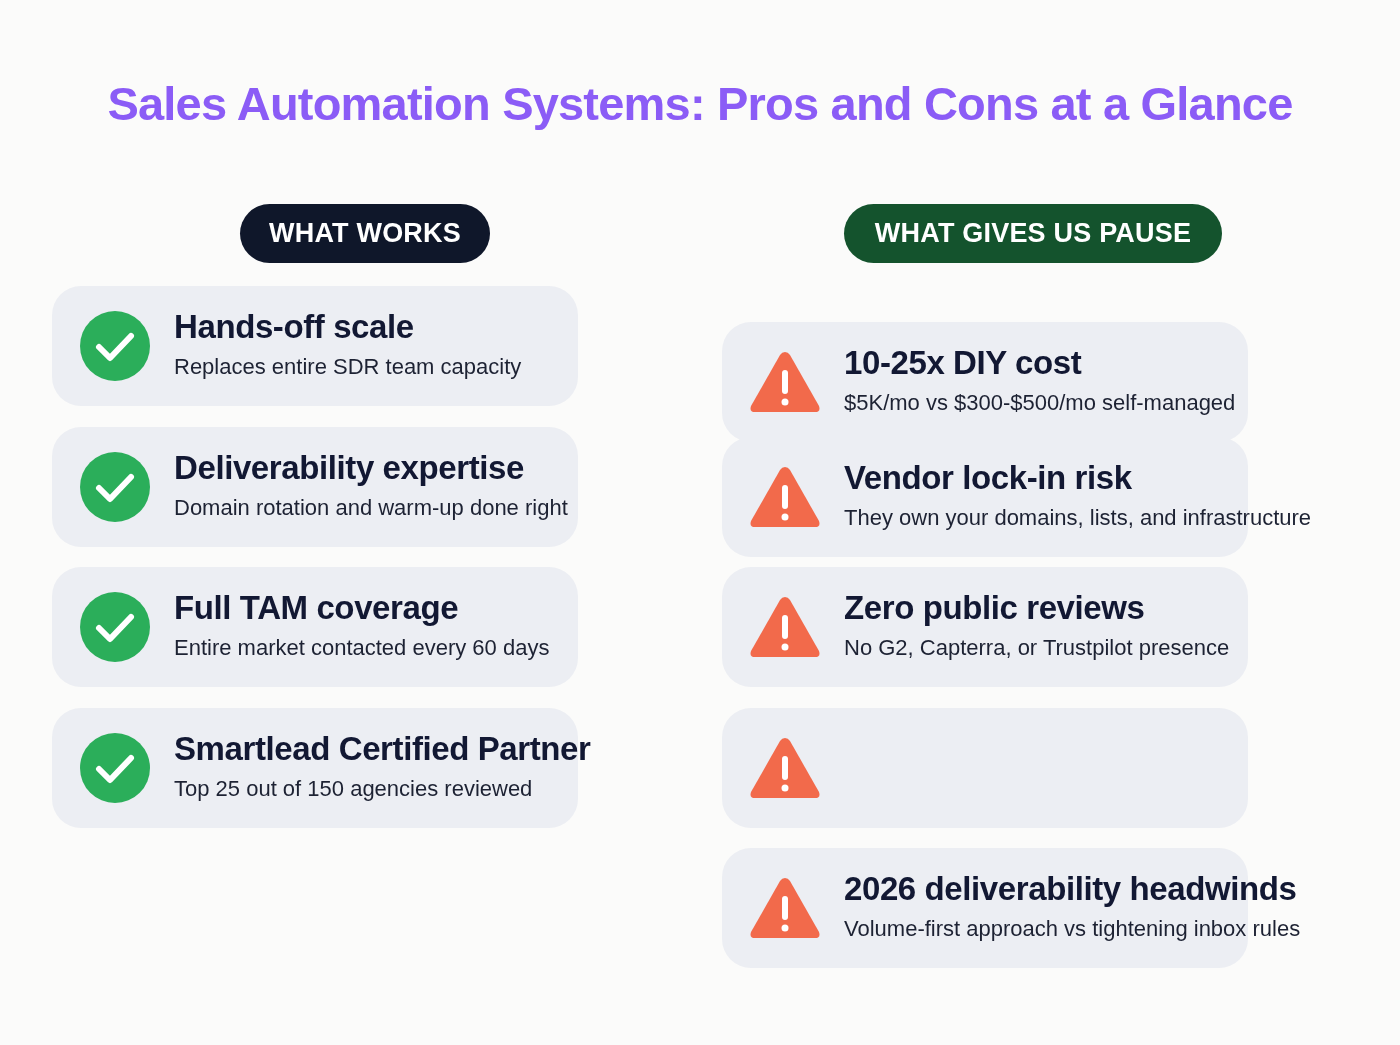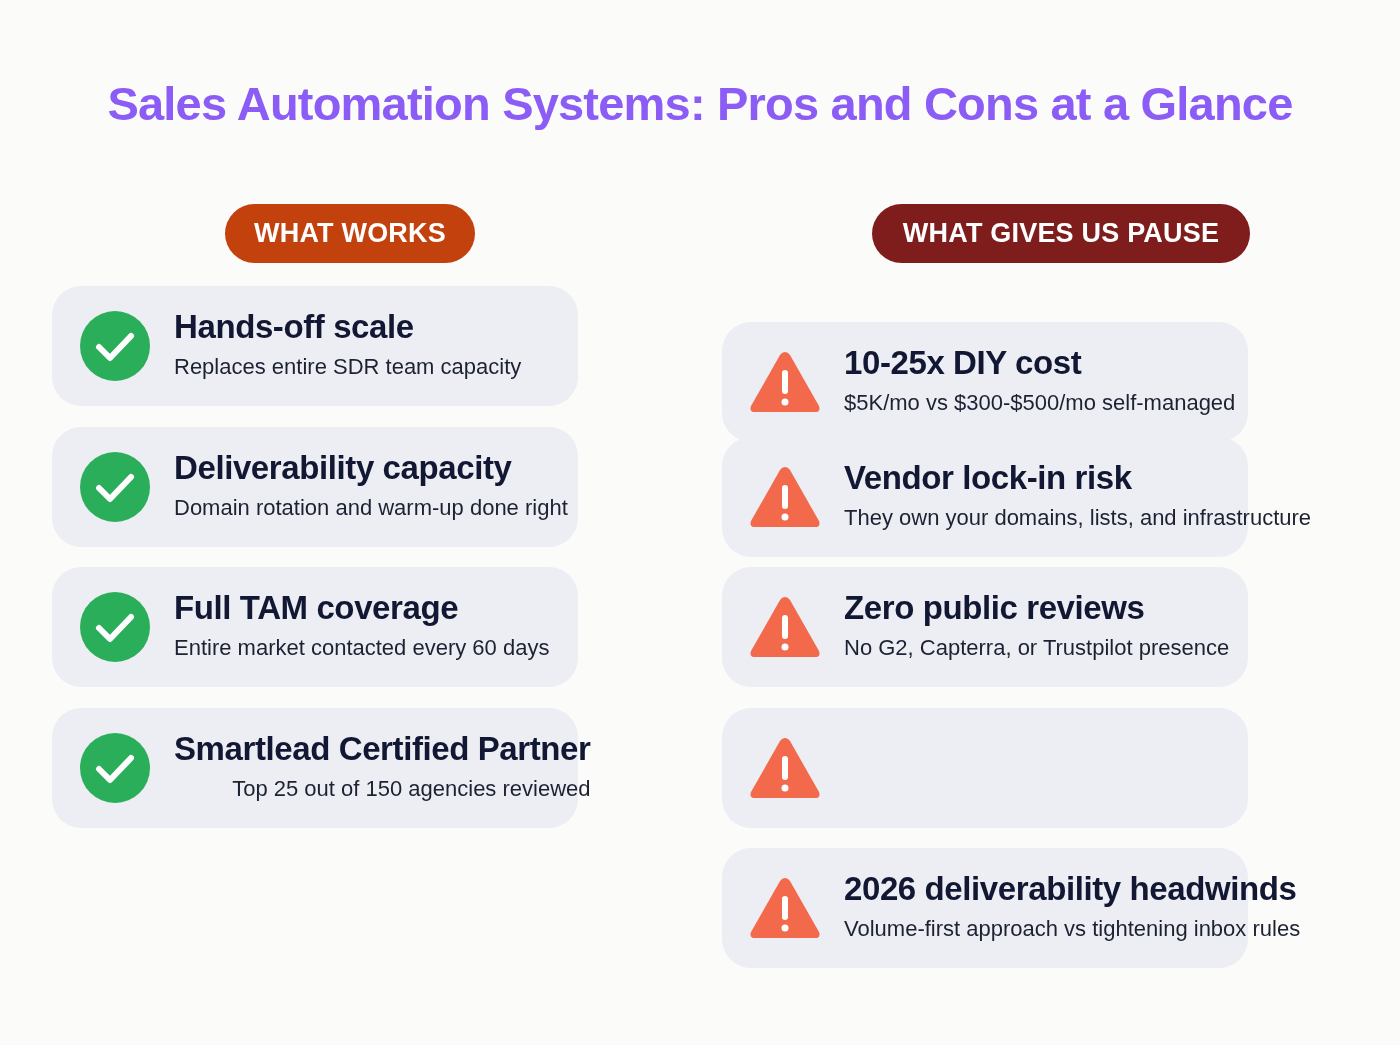--- a/index.html
+++ b/index.html
@@ -10,30 +10,30 @@
   }
   .title {
     position:absolute; left:0; width:1400px; top:76px; text-align:center;
     font-size:47px; font-weight:700; color:#8b5cf6; letter-spacing:-0.8px;
   }
   .pill {
     position:absolute; top:204px; height:59px; border-radius:30px;
     color:#fff; font-weight:700; font-size:27px; display:flex;
     align-items:center; justify-content:center; letter-spacing:0.2px;
   }
-  .pill.pro { left:225px; width:250px; background:#c2410c; }
-  .pill.con { left:872px; width:378px; background:#7f1d1d; }
+  .pill.pro { left:240px; width:250px; background:#0f172a; }
+  .pill.con { left:844px; width:378px; background:#14532d; }
   .card {
     position:absolute; width:526px; height:120px; background:#eceef3;
     border-radius:29px; display:flex; align-items:center;
   }
   .card .icon { position:absolute; left:27px; top:24px; width:72px; height:72px; }
   .card .text { position:absolute; left:122px; top:22px; }
   .card .h { font-size:33px; font-weight:700; color:#121833; letter-spacing:-0.4px; white-space:nowrap; }
-  .card .s { font-size:22px; color:#1d2233; margin-top:8px; white-space:nowrap;text-align:right; }
+  .card .s { font-size:22px; color:#1d2233; margin-top:8px; white-space:nowrap; }
 </style>
 </head>
 <body>
 
 <div class="title">Sales Automation Systems: Pros and Cons at a Glance</div>
 
 <div class="pill pro">WHAT WORKS</div>
 <div class="pill con">WHAT GIVES US PAUSE</div>
 
 <div class="card" style="left:52px;top:286px;">
@@ -45,21 +45,21 @@
       <div class="h">Hands-off scale</div>
       <div class="s">Replaces entire SDR team capacity</div>
     </div>
 </div>
 <div class="card" style="left:52px;top:427px;">
   <svg class="icon" viewBox="0 0 72 72">
       <circle cx="36" cy="36" r="35" fill="#2bae5a"></circle>
       <path d="M20 37 L31 48 L52 26" stroke="#fff" stroke-width="6" fill="none" stroke-linecap="round" stroke-linejoin="round"></path>
     </svg>
   <div class="text">
-      <div class="h">Deliverability capacity</div>
+      <div class="h">Deliverability expertise</div>
       <div class="s">Domain rotation and warm-up done right</div>
     </div>
 </div>
 <div class="card" style="left:52px;top:567px;">
   <svg class="icon" viewBox="0 0 72 72">
       <circle cx="36" cy="36" r="35" fill="#2bae5a"></circle>
       <path d="M20 37 L31 48 L52 26" stroke="#fff" stroke-width="6" fill="none" stroke-linecap="round" stroke-linejoin="round"></path>
     </svg>
   <div class="text">
       <div class="h">Full TAM coverage</div>

